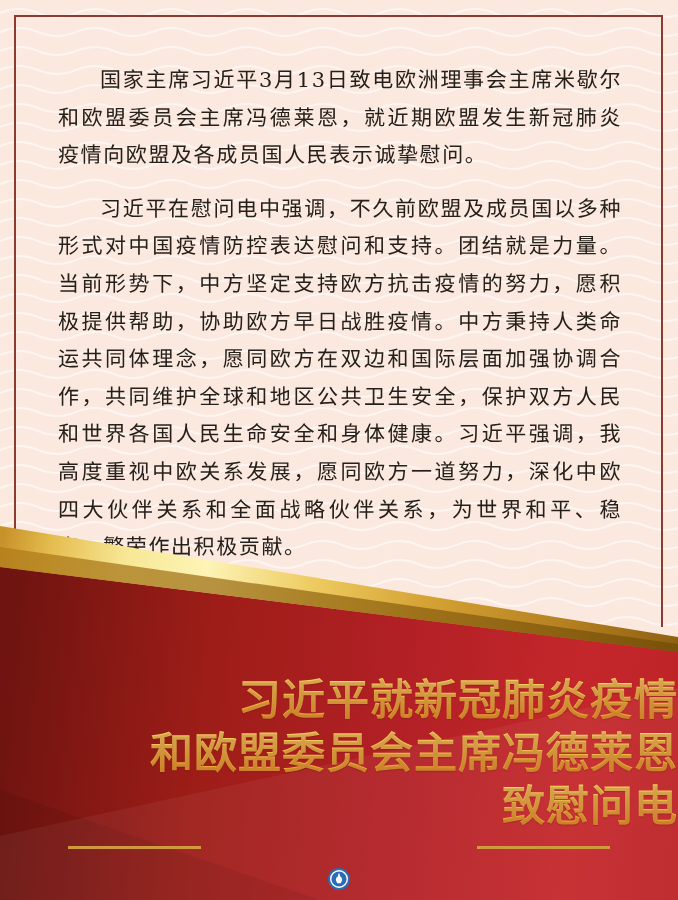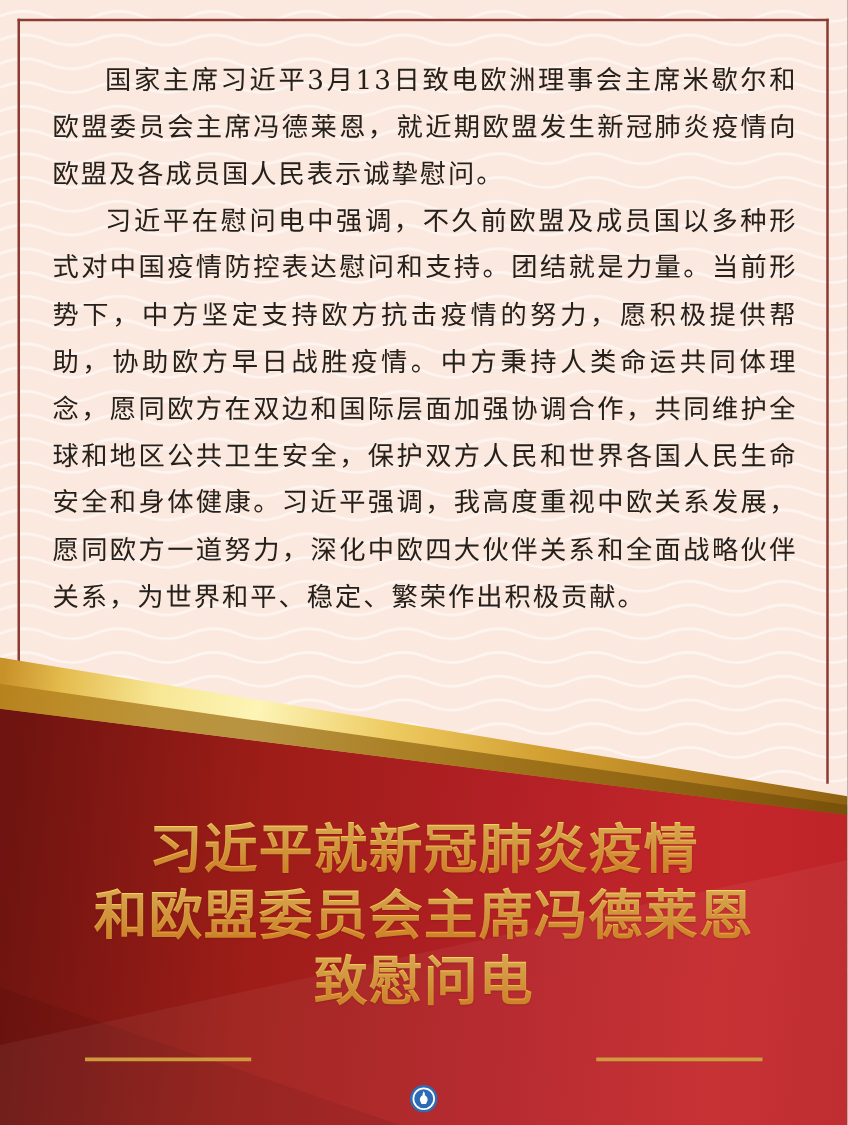--- a/index.html
+++ b/index.html
@@ -24,36 +24,36 @@
     border-color:var(--frame,#8a3b32);
     border-width:2px 2px 0 2px;
     pointer-events:none;
   }
   .article{
     position:absolute;z-index:2;
     left:42px;top:46px;width:596px;
     color:var(--text,#26201a);
   }
   .article p{
-    margin:0;
+    margin:16px;
     font-size:21px;
     line-height:37.6px;
     letter-spacing:1.6px;
     text-align:justify;
     text-indent:2em;
     font-weight:500;
   }
   .banner-svg{
     position:absolute;inset:0;z-index:3;display:block;
     pointer-events:none;
   }
   .title-block{
     position:absolute;z-index:4;
-    left:0;right:0;top:654px;
-    text-align:center;
+    left:0;right:0;top:674px;
+    text-align:right;
   }
   .title-line{
     font-size:43px;
     font-weight:bold;
     line-height:53px;
     letter-spacing:1px;
     color:#f6b93a;
     background:linear-gradient(180deg,var(--title_gold_top,#ffd966) 10%,var(--title_gold_bottom,#f0a22e) 90%);
     -webkit-background-clip:text;
     background-clip:text;

